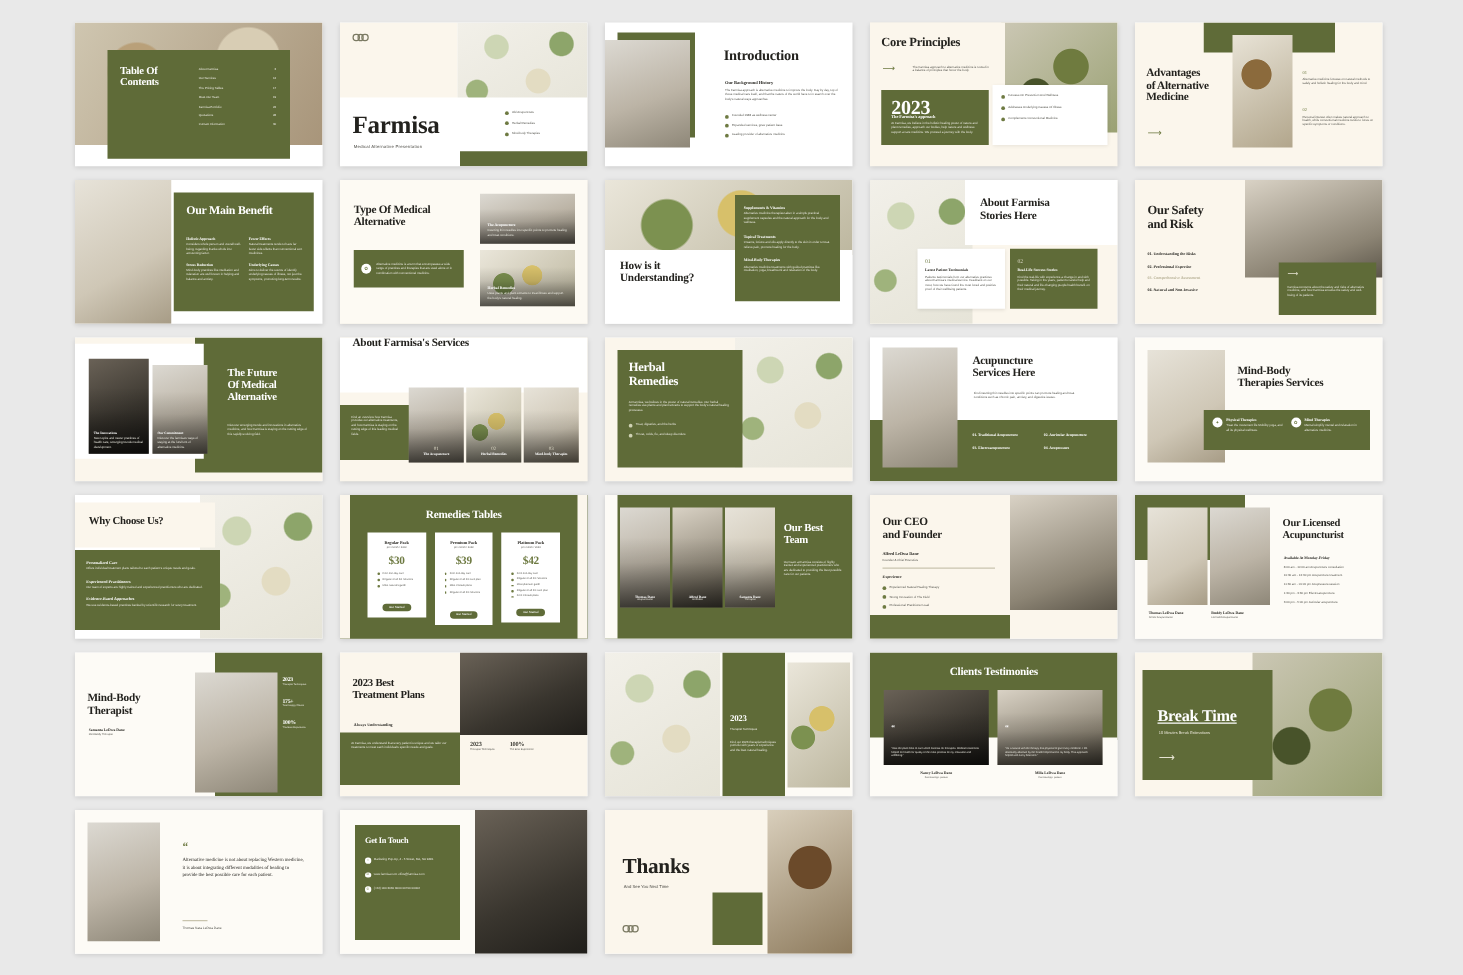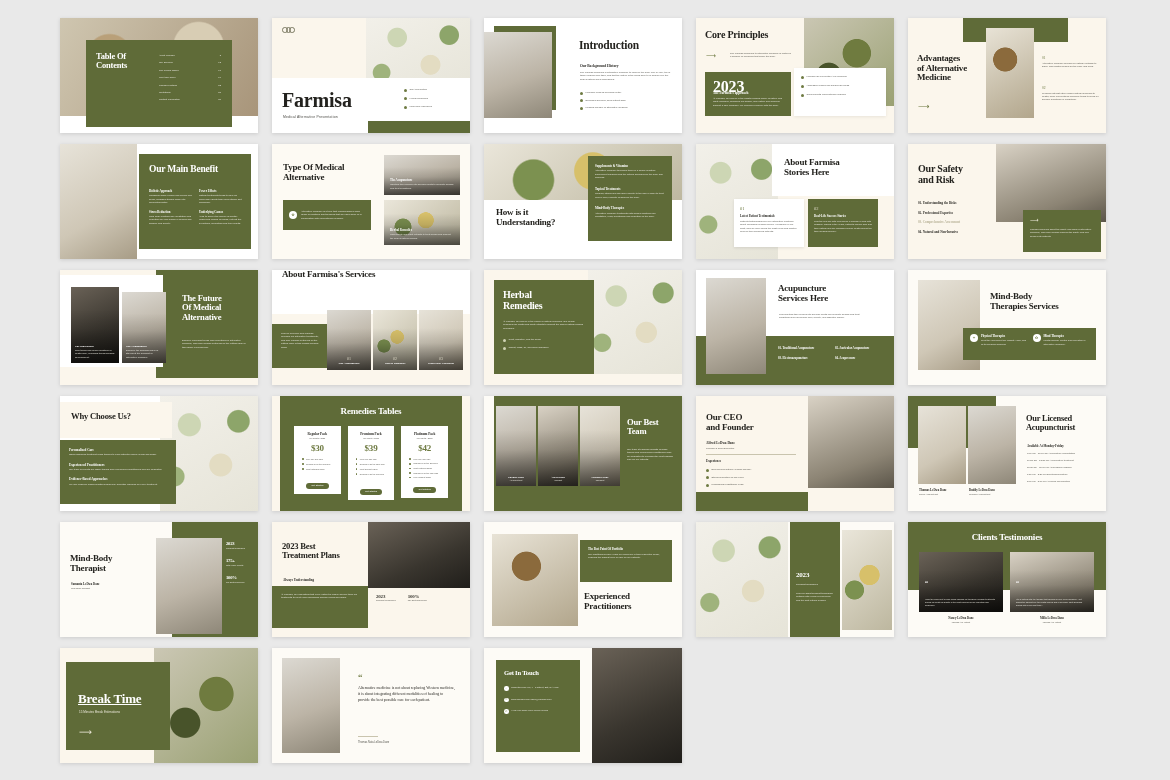--- a/index.html
+++ b/index.html
@@ -651,30 +651,20 @@
         <div class="ttl" style="font-size:5px;color:#3b3a33;">2023</div>
         <div class="micro" style="font-size:2.1px;">Therapist Techniques</div>
       </div>
       <div>
         <div class="ttl" style="font-size:5px;color:#3b3a33;">100%</div>
         <div class="micro" style="font-size:2.1px;">The Best Experience</div>
       </div>
     </div>
   </div>
 
-  <div class="slide">
-    <div class="abs" style="left:0;top:0;width:198px;height:115px;background:#fdfbf6;"></div>
-    <div class="abs ph5" style="left:8px;top:12px;width:86px;height:92px;"></div>
-    <div class="abs olive" style="left:96px;top:18px;width:92px;height:42px;padding:7px 8px;">
-      <div class="lbl w" style="font-size:3px;">The Best Point Of Portfolio</div>
-      <div class="micro w" style="margin-top:2px;">Our practitioners have years of experience in their respective fields, ensuring the highest level of care for our patients.</div>
-    </div>
-    <div class="abs ttl" style="left:100px;top:70px;font-size:9px;white-space:pre-line;">Experienced
-Practitioners</div>
-  </div>
 
   <div class="slide">
     <div class="abs" style="left:0;top:0;width:198px;height:115px;background:#fdfbf6;"></div>
     <div class="abs ph1" style="left:0;top:0;width:92px;height:115px;"></div>
     <div class="abs olive" style="left:94px;top:0;width:50px;height:115px;"></div>
     <div class="abs ph8" style="left:146px;top:8px;width:50px;height:100px;"></div>
     <div class="abs ttl w" style="left:100px;top:50px;font-size:7px;">2023</div>
     <div class="abs micro w" style="left:100px;top:61px;width:38px;font-size:2.3px;">Therapist Techniques</div>
     <div class="abs micro w" style="left:100px;top:70px;width:38px;">Find our 2023 therapist techniques portfolio with years of experience and the best natural healing.</div>
   </div>
@@ -734,14 +724,26 @@
             <span class="micro w">www.farmisa.com  office@farmisa.com</span>
           </div>
         <div class="row">
             <span class="circle-ic" style="width:4.5px;height:4.5px;font-size:2.4px;">✆</span>
             <span class="micro w">(+62) 000 3030 9000  00700 00002</span>
           </div>
       </div>
     </div>
   </div>
 
+  <div class="slide">
+    <div class="abs cream" style="left:0;top:0;width:198px;height:115px;"></div>
+    <div class="abs ph10" style="left:130px;top:0;width:68px;height:115px;"></div>
+    <div class="abs ttl" style="left:14px;top:36px;font-size:17px;">Thanks</div>
+    <div class="abs" style="left:15px;top:59px;font-size:3.4px;color:#4c4b45;">And See You Next Time</div>
+    <div class="abs olive" style="left:86px;top:66px;width:40px;height:42px;"></div>
+    <div class="abs logo-rings" style="left:14px;top:92px;">
+        <i></i>
+        <i></i>
+        <i></i>
+      </div>
+  </div>
 
 </div>
 
 </body></html>

